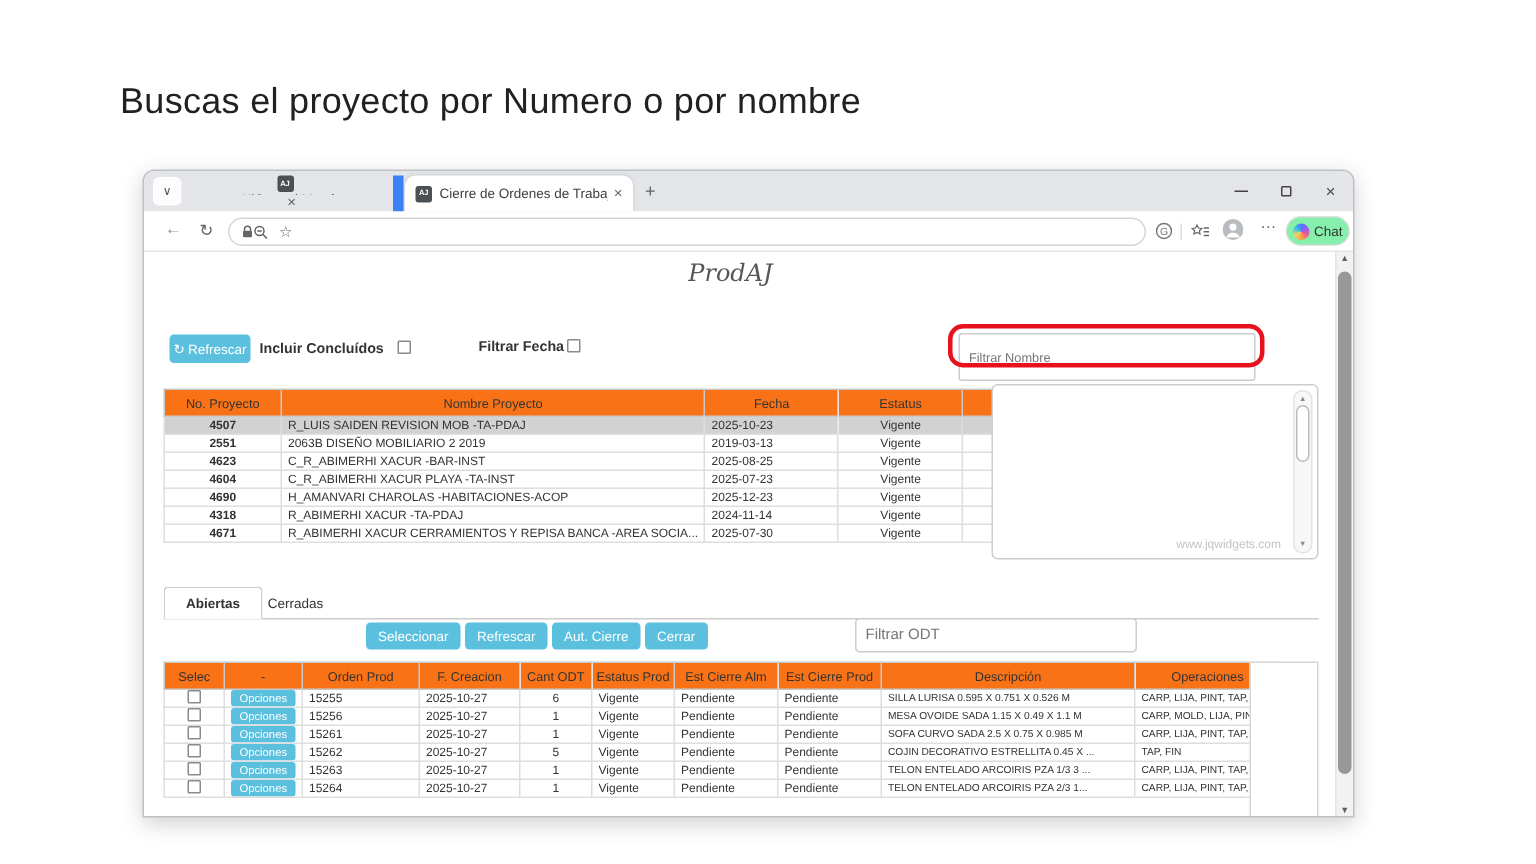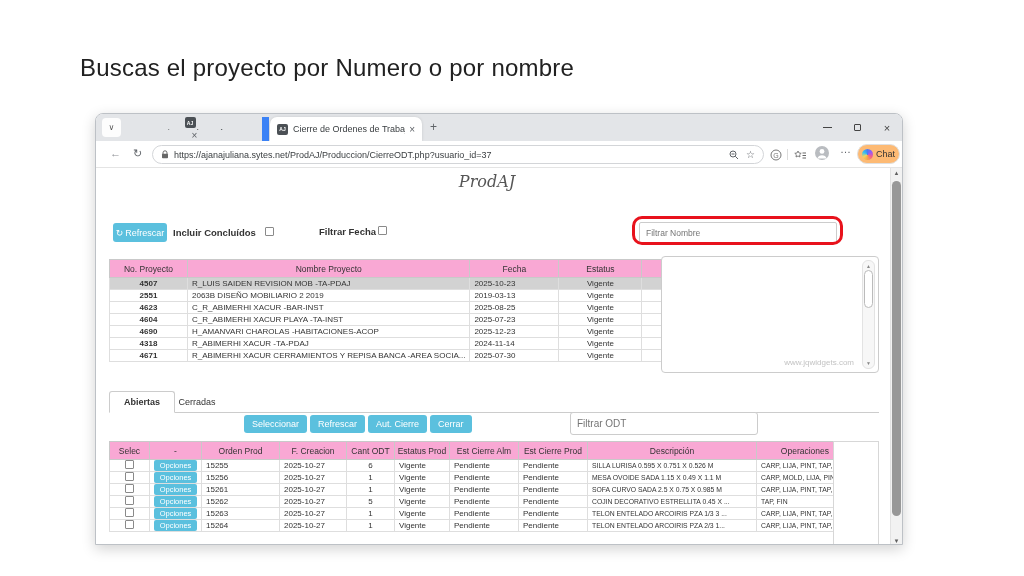--- a/index.html
+++ b/index.html
@@ -31,21 +31,21 @@
   .urlbar { position:absolute; left:0; top:27px; width:100%; height:27px; background:#fff; border-bottom:1px solid #e4e4e4; }
   .navic { position:absolute; top:6px; font-size:11px; color:#8d9095; }
   .addr { position:absolute; left:56px; top:4px; width:612px; height:19px; border:1px solid #d3d5d8; border-radius:10px;
           display:flex; align-items:center; padding:0 8px; font-size:9px; color:#3c4043; background:#fff; }
   .addr .url { white-space:nowrap; overflow:hidden; flex:1 1 auto; margin-left:5px; }
   .pillicons { display:flex; align-items:center; gap:7px; flex:0 0 auto; color:#5f6368; }
   .star { font-size:10px; color:#5f6368; }
   .ricon { position:absolute; top:6px; color:#5f6368; }
   .divider { position:absolute; left:691px; top:8px; width:1px; height:11px; background:#dcdcdc; }
   .chat { position:absolute; left:761px; top:3px; width:43px; height:20px; border:1px solid #e0e0e0; border-radius:10px;
-          display:flex; align-items:center; justify-content:center; gap:3px; font-size:9px; color:#333; background:#fdba74; }
+          display:flex; align-items:center; justify-content:center; gap:3px; font-size:9px; color:#333; background:#86efac; }
   .copilot { width:11px; height:11px; border-radius:50%;
              background:conic-gradient(#4b7bf5,#9b59f6,#f65c8b,#f6a34b,#f4d35e,#36c3f2,#4b7bf5); }
 
   
   .content { position:absolute; left:0; top:54px; width:100%; height:378px; background:#fff; }
 
   .brand { position:absolute; left:0; top:4px; width:782px; text-align:center;
            font-family:"DejaVu Serif",serif; font-style:italic; font-size:16px; color:#565656; }
   .graybar { position:absolute; left:0; top:29px; width:782px; height:21px; background:var(--headerbar,#9b9b9b);
              display:flex; align-items:center; }
@@ -58,25 +58,25 @@
          font-family:"Liberation Sans",sans-serif; display:inline-flex; align-items:center; justify-content:center; }
   .refrescar-top { position:absolute; left:17px; top:55px; width:54px; height:19px; gap:2px; }
   .ctl-label { position:absolute; font-size:9.5px; font-weight:600; color:#333; }
   .cb { display:inline-block; width:9px; height:9px; border:1px solid #8a8a8a; background:#fff; border-radius:1px; }
   .cb.abs { position:absolute; }
 
   .annotation { position:absolute; left:536px; top:48px; width:211px; height:29px;
                 border:3px solid var(--annotation,#e8121c); border-radius:10px; z-index:5; }
   .txtinput { border:1px solid #ccc; border-radius:2px; font-family:"Liberation Sans",sans-serif;
               color:#555; padding:0 6px; background:#fff; }
-  .name-input { position:absolute; left:543px; top:54px; width:198px; height:22px; font-size:8.5px; }
+  .name-input { position:absolute; left:543px; top:54px; width:198px; height:32px; font-size:8.5px; }
 
   
   table.grid { border-collapse:collapse; table-layout:fixed; background:#fff; }
-  table.grid th { background:#f9a8d4; border:1px solid #c9c9c9; font-weight:normal; font-size:8.5px; color:#333;
+  table.grid th { background:#f97316; border:1px solid #c9c9c9; font-weight:normal; font-size:8.5px; color:#333;
                   height:18px; text-align:center; overflow:hidden; white-space:nowrap; }
   table.grid td { border:1px solid #dedede; font-size:8px; color:#333; height:12px; padding:0 4px;
                   overflow:hidden; white-space:nowrap; }
   table.grid tr.sel td { background:#d2d2d2; }
   table.grid .ac { text-align:center; padding:0 1px; }
   table.grid .b { font-weight:600; }
   table.grid .small { font-size:6.8px; }
   .projects-wrap { position:absolute; left:13px; top:91px; }
   .odt-wrap { position:absolute; left:13px; top:273px; }
   .opbtn { background:var(--accent,#5bc0de); color:#fff; font-size:7.5px; padding:1px 6px; border-radius:2px; }
@@ -143,21 +143,20 @@
   </div>
 
   <div class="urlbar">
     <span class="navic" style="left:14px">←</span>
     <span class="navic" style="left:37px;color:#5f6368">↻</span>
     <div class="addr">
       <svg width="8" height="9" viewBox="0 0 8 9">
         <path d="M2 4V2.8a2 2 0 0 1 4 0V4" fill="none" stroke="#666" stroke-width="1"></path>
         <rect x="1" y="3.8" width="6" height="4.4" rx="0.8" fill="#666"></rect>
       </svg>
-      <span class="url">https://ajanajuliana.sytes.net/ProdAJ/Produccion/CierreODT.php?usuario_id=37</span>
       <span class="pillicons">
         <svg width="10" height="10" viewBox="0 0 10 10">
           <circle cx="4" cy="4" r="3" fill="none" stroke="#5f6368"></circle>
           <line x1="6.3" y1="6.3" x2="9" y2="9" stroke="#5f6368"></line>
           <line x1="2.5" y1="4" x2="5.5" y2="4" stroke="#5f6368"></line>
         </svg>
         <span class="star">☆</span>
       </span>
     </div>
     <span class="ricon" style="left:674px">

